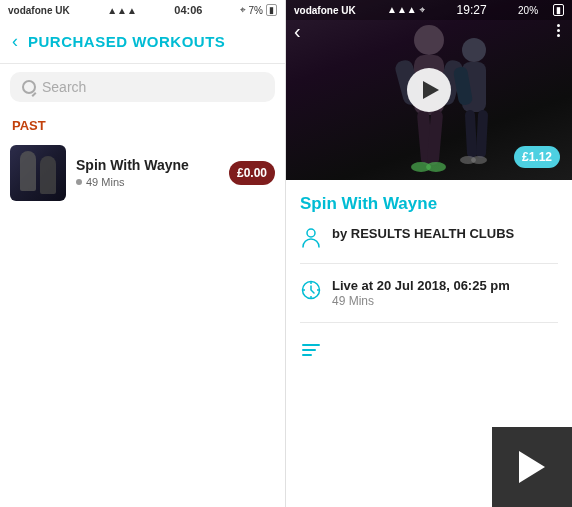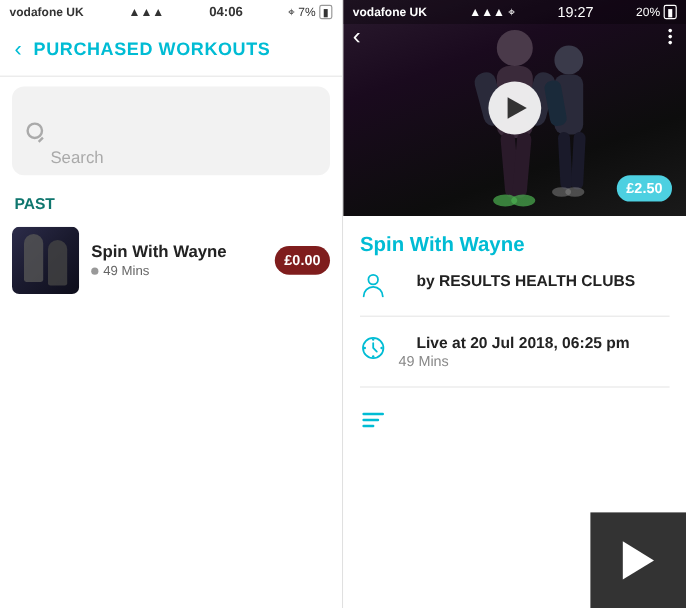--- a/index.html
+++ b/index.html
@@ -100,28 +100,27 @@
       height: 5px;
       background: #aaa;
       bottom: -5px;
       right: -1px;
       transform: rotate(45deg);
     }
 
     .search-placeholder {
       color: #aaa;
       font-size: 14px;
-      margin-top: 44px;
     }
 
     .section-label {
       padding: 8px 12px 4px;
       font-size: 13px;
       font-weight: 700;
-      color: #0f766e;
+      color: #c2410c;
     }
 
     .workout-item {
       display: flex;
       align-items: center;
       padding: 8px 10px;
       gap: 10px;
     }
 
     .workout-thumb {
@@ -245,21 +244,21 @@
     }
 
     .status-right-time {
       font-weight: 400;
       font-size: 12px;
     }
 
     .status-right-icons {
       display: flex;
       align-items: center;
-      gap: 3px;
+      gap: 15px;
       font-size: 10px;
     }
 
     .hero-image {
       width: 286px;
       height: 180px;
       position: relative;
       overflow: hidden;
       flex-shrink: 0;
     }
@@ -407,21 +406,20 @@
     .lines-icon .line:nth-child(1) { width: 18px; }
     .lines-icon .line:nth-child(2) { width: 14px; }
     .lines-icon .line:nth-child(3) { width: 10px; }
 
     .detail-text-block {}
 
     .detail-main-text {
       font-size: 13px;
       font-weight: 700;
       color: #222;
-      margin-left: 15px;
     }
 
     .detail-sub-text {
       font-size: 12px;
       color: #888;
       margin-top: 1px;
     }
 
     .divider-line {
       height: 1px;
@@ -540,21 +538,21 @@
     <div class="more-menu">
       <div class="more-dot"></div>
       <div class="more-dot"></div>
       <div class="more-dot"></div>
     </div>
 
     <div class="play-button">
       <div class="play-triangle"></div>
     </div>
 
-    <div class="hero-price">£2.50</div>
+    <div class="hero-price">£1.12</div>
   </div>
 
   <div class="detail-section">
     <div class="detail-title">Spin With Wayne</div>
 
     <div class="detail-row">
       <div class="detail-icon">
         <svg class="person-icon-svg" viewBox="0 0 18 20" fill="none">
           <circle cx="9" cy="5" r="4" stroke="#00bcd4" stroke-width="1.5"></circle>
           <path d="M1 19c0-4.418 3.582-8 8-8s8 3.582 8 8" stroke="#00bcd4" stroke-width="1.5" stroke-linecap="round"></path>

